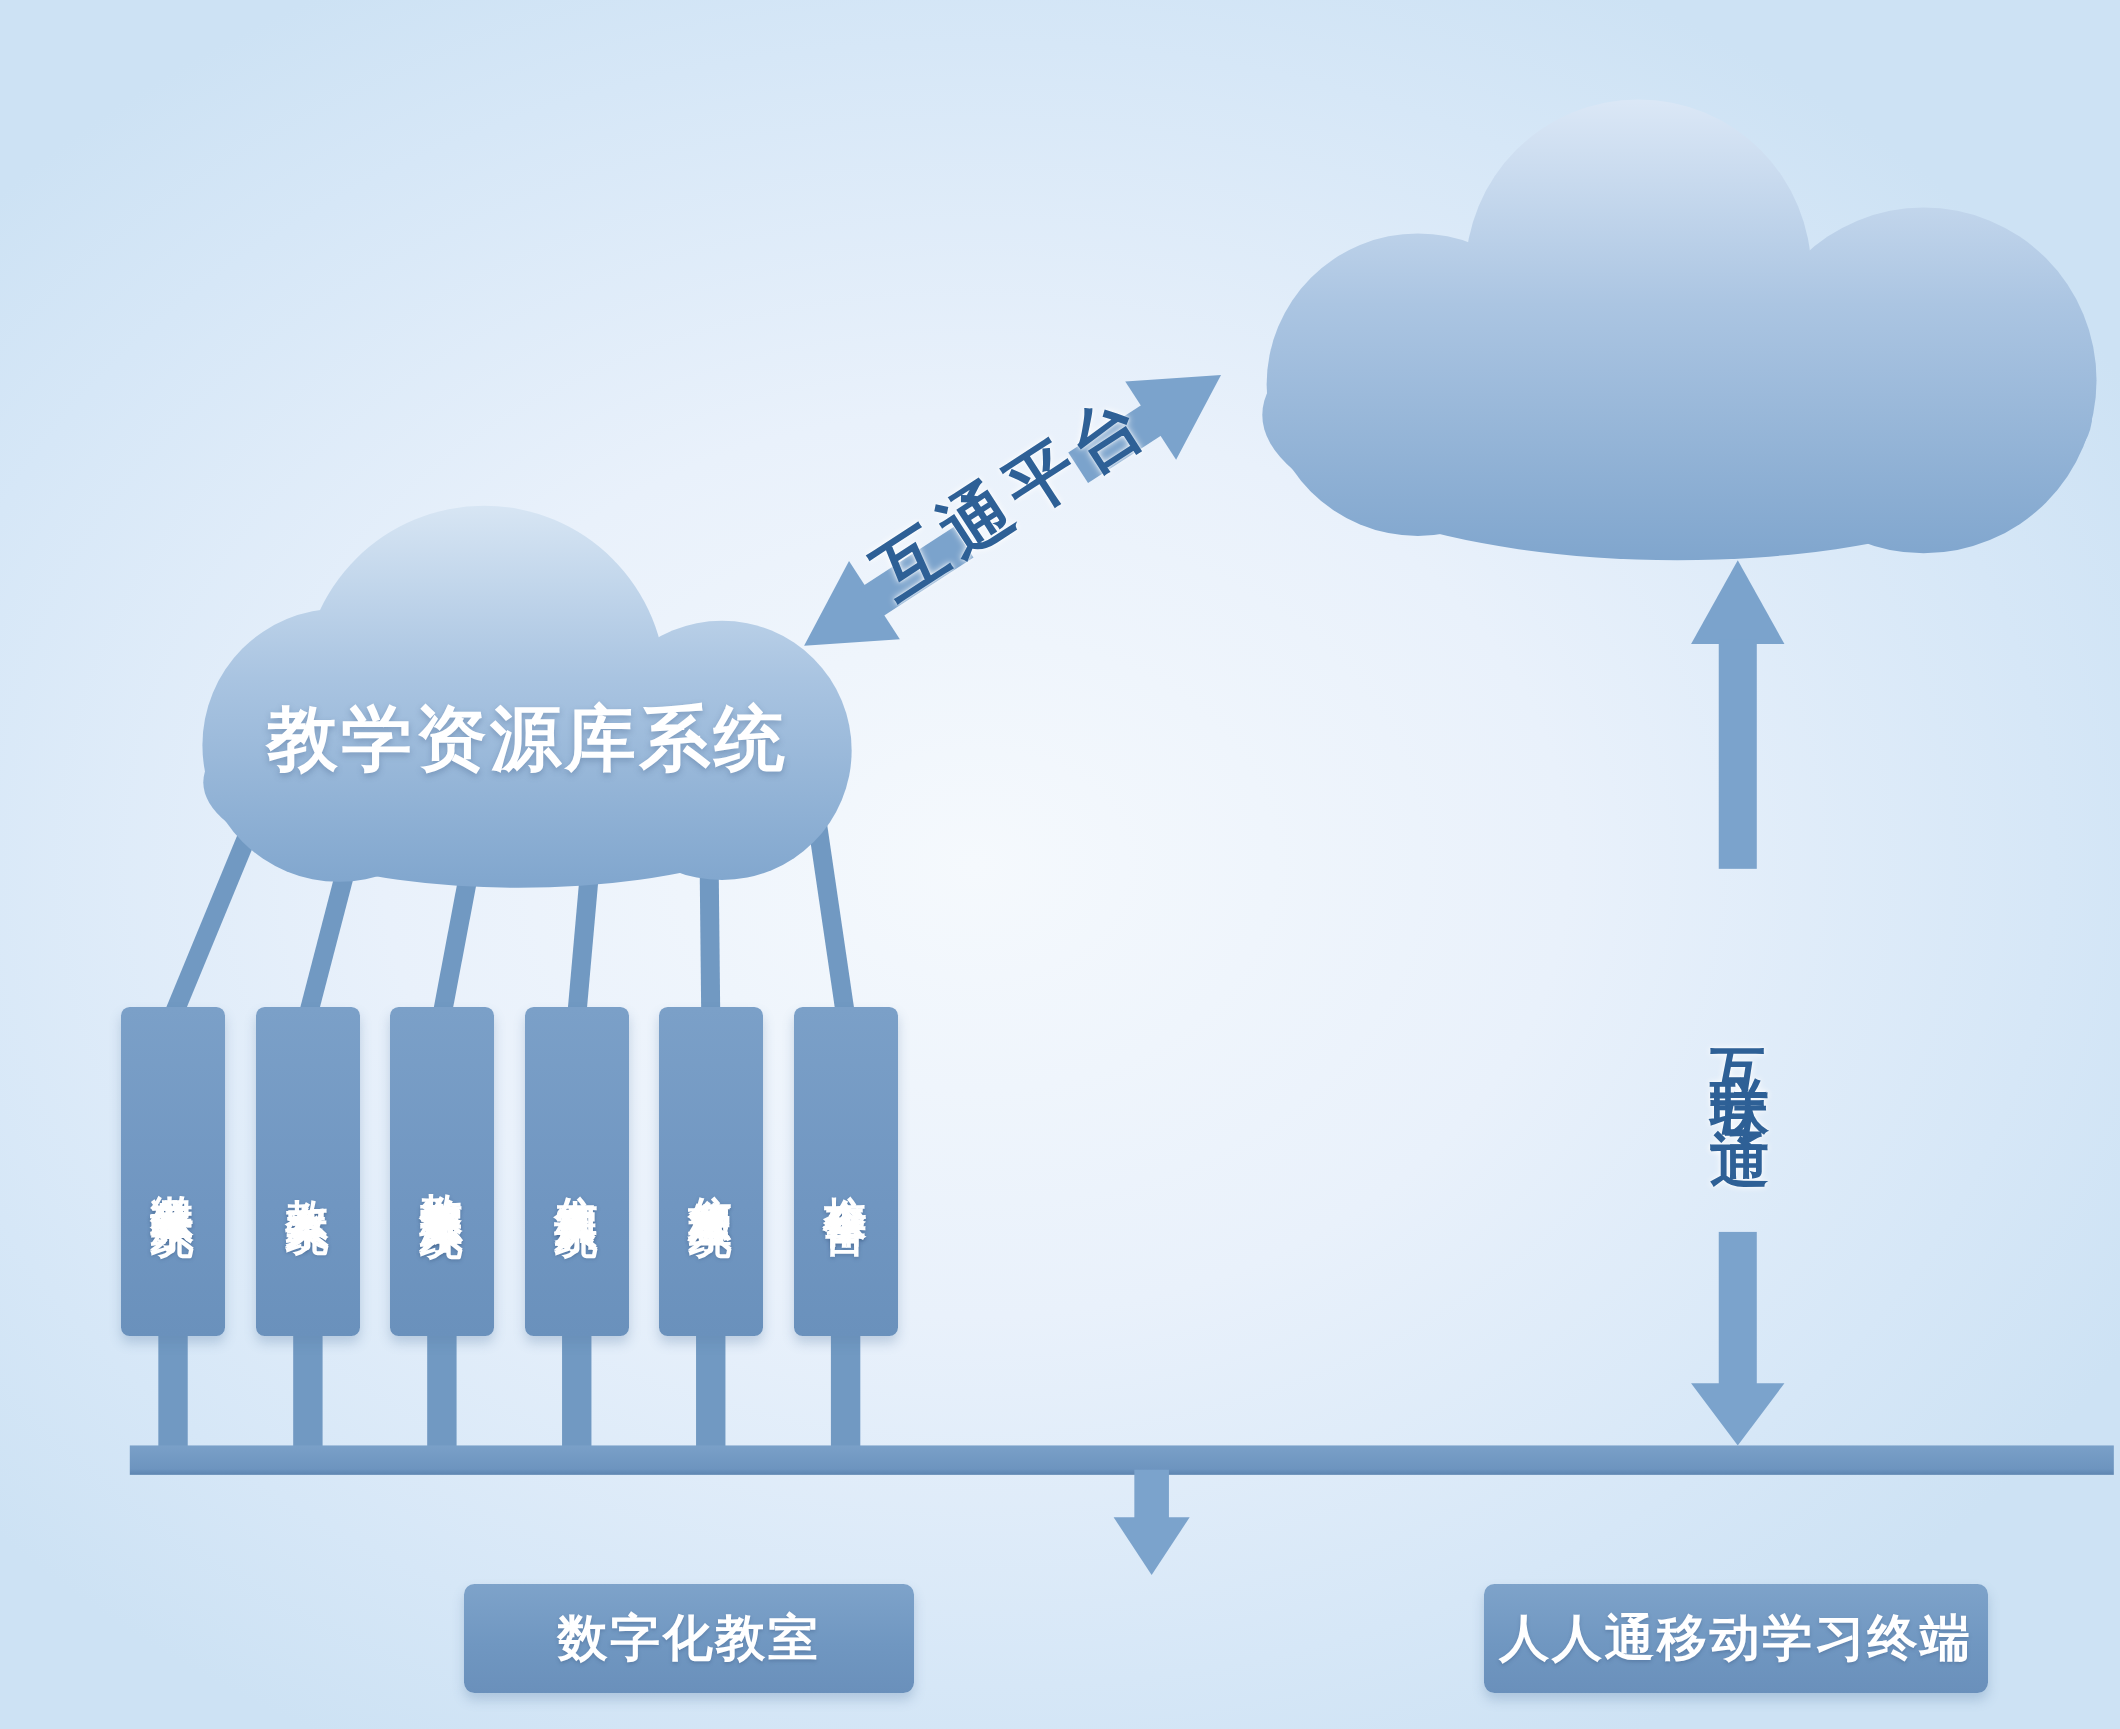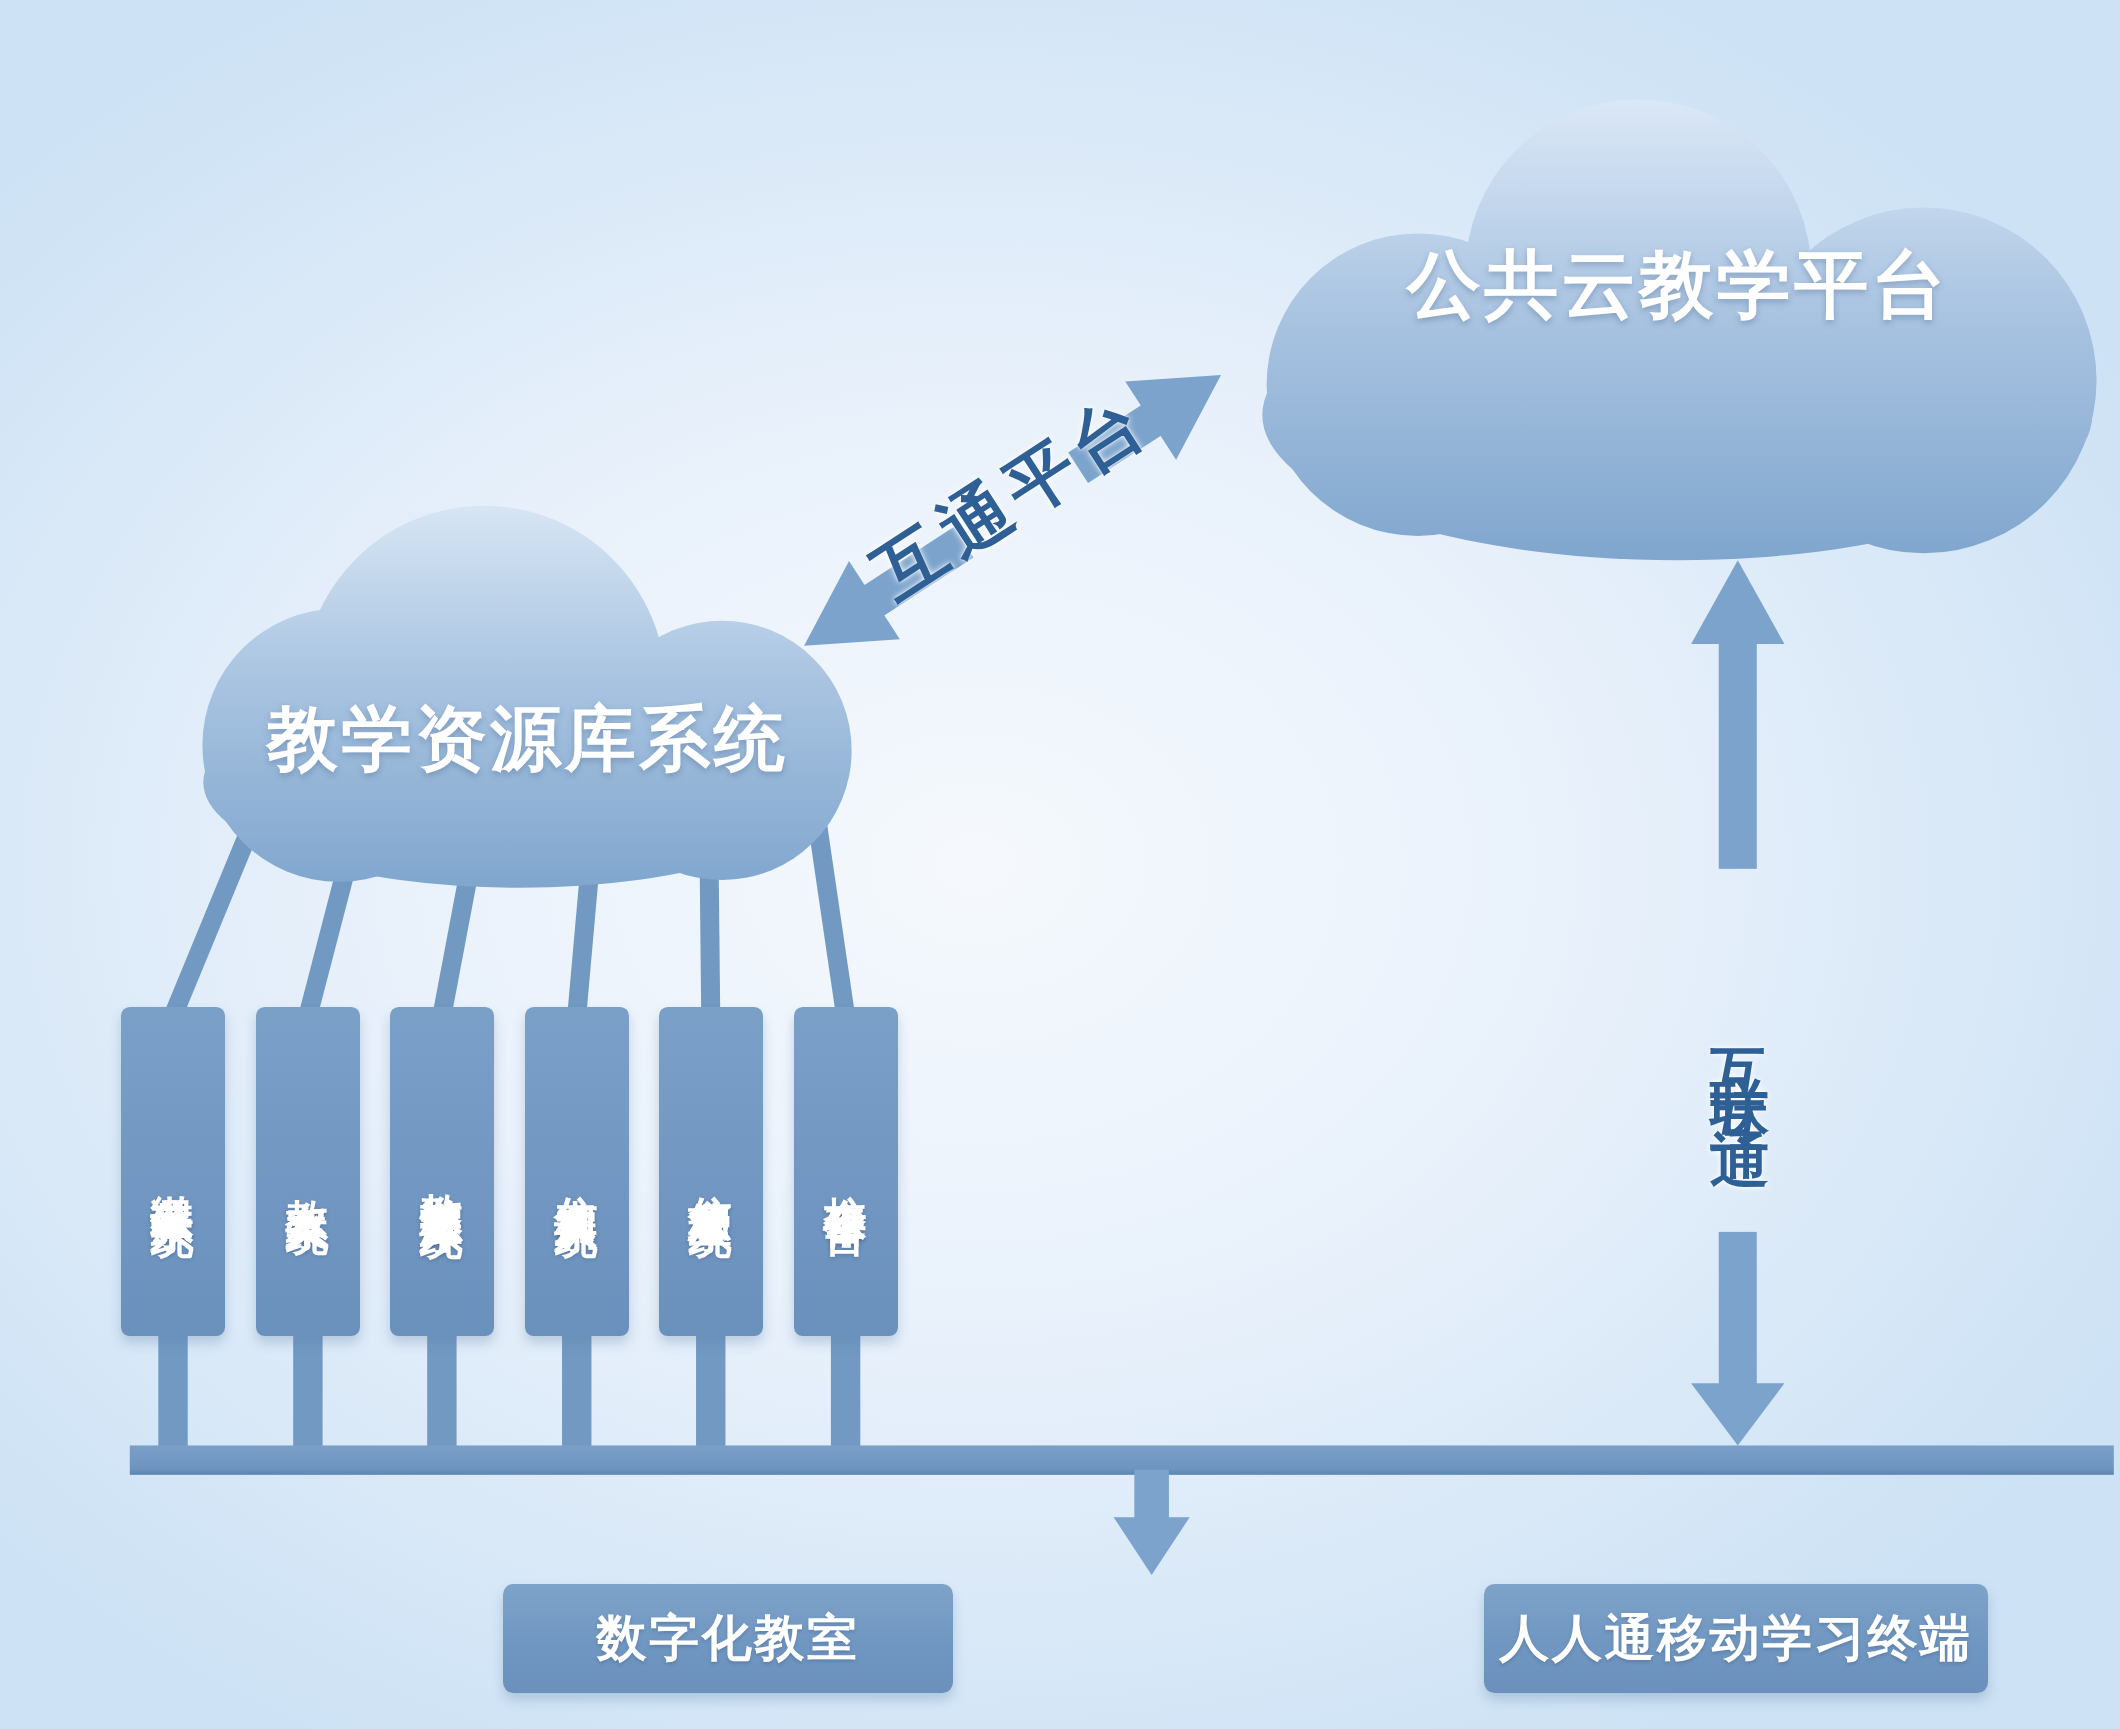--- a/index.html
+++ b/index.html
@@ -51,21 +51,21 @@
   .terminal-box{
     position:absolute;top:1584px;height:109px;
     background:linear-gradient(180deg,#7ea3ca 0%,#7097c1 55%,#6a90bb 100%);
     border-radius:10.4px;
     box-shadow:0 7px 12px rgba(90,125,165,.30);
     display:flex;align-items:center;justify-content:center;
     color:#ffffff;font-size:50px;font-weight:bold;letter-spacing:2.6px;
     text-shadow:0 1.7px 3.5px rgba(60,90,130,.35);
     white-space:nowrap;
   }
-  .term-1{left:464px;width:450px;margin-left:39px;}
+  .term-1{left:464px;width:450px;}
   .term-2{left:951px;width:450px;}
   .term-3{left:1484px;width:504px;}
 </style>
 </head>
 <body>
 
 <div class="stage">
 
   <svg width="2120" height="1729" viewBox="0 0 2452 2000">
     <defs>
@@ -136,21 +136,20 @@
 
     <g fill="#7ba3cc" transform="translate(930,747) rotate(-33)">
       <polygon points="0,0 97,-54 97,54"></polygon>
       <rect x="90" y="-21" width="130" height="42"></rect>
       <rect x="378" y="-21" width="110" height="42"></rect>
       <polygon points="575,0 478,-54 478,54"></polygon>
     </g>
   </svg>
 
   <div class="label cloud-title public-cloud-title">
-    <div>公共云教学平台</div>
   </div>
 
   <div class="label cloud-title campus-cloud-title">教学资源库系统</div>
 
   <div class="label ink-label diagonal-label">互通平台</div>
 
   <div class="label ink-label vertical-label">互联互通</div>
 
   <div class="sys-bar bar-1">微课教学系统</div>
   <div class="sys-bar bar-2">教案系统</div>

